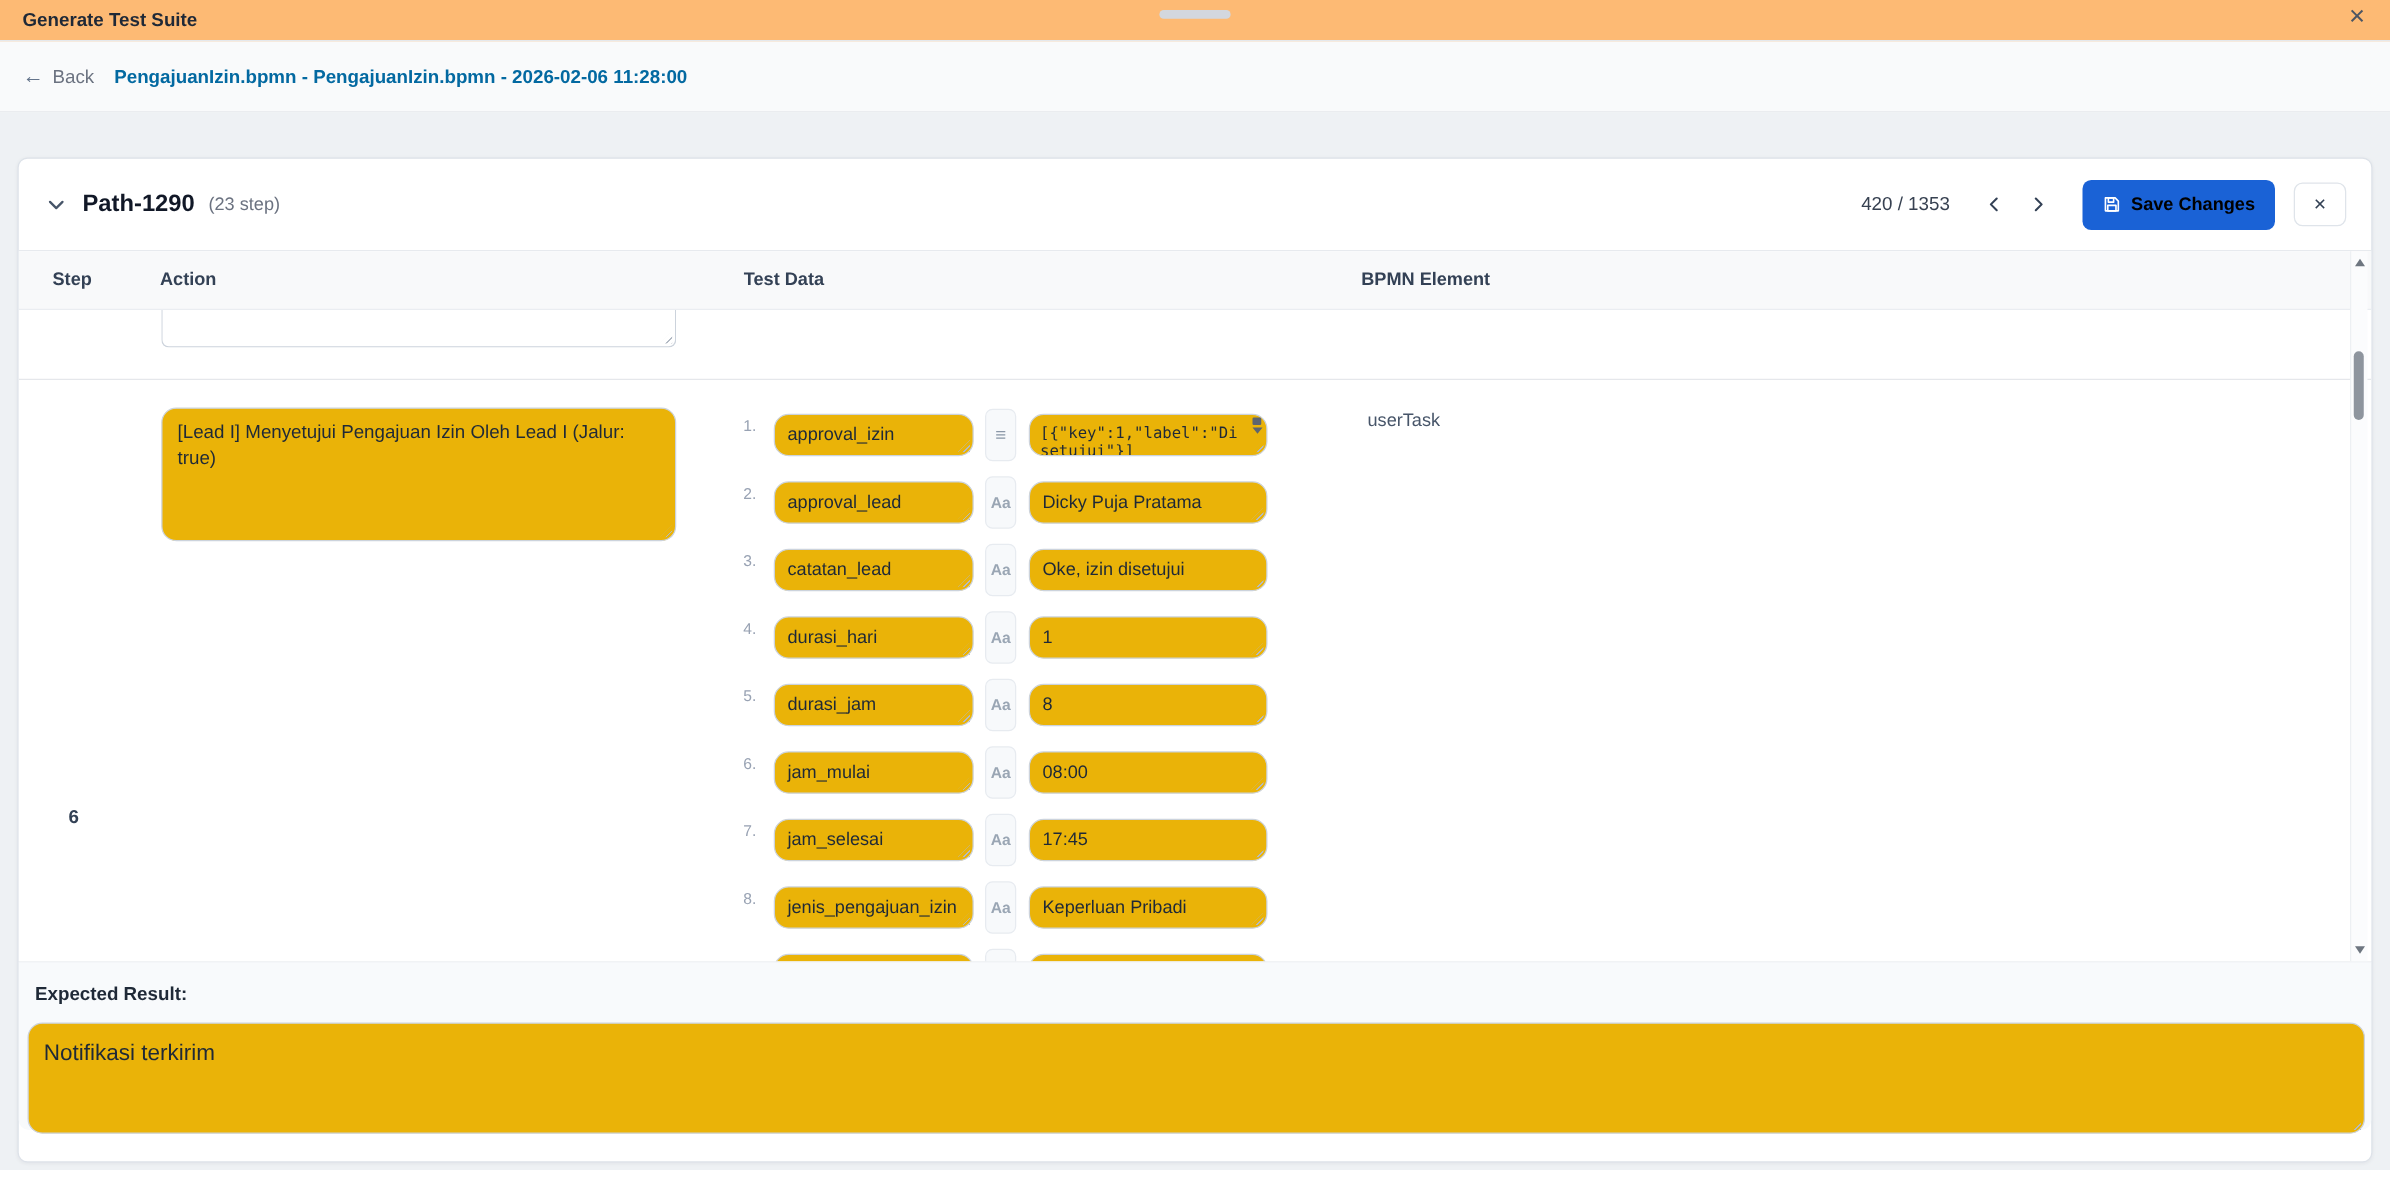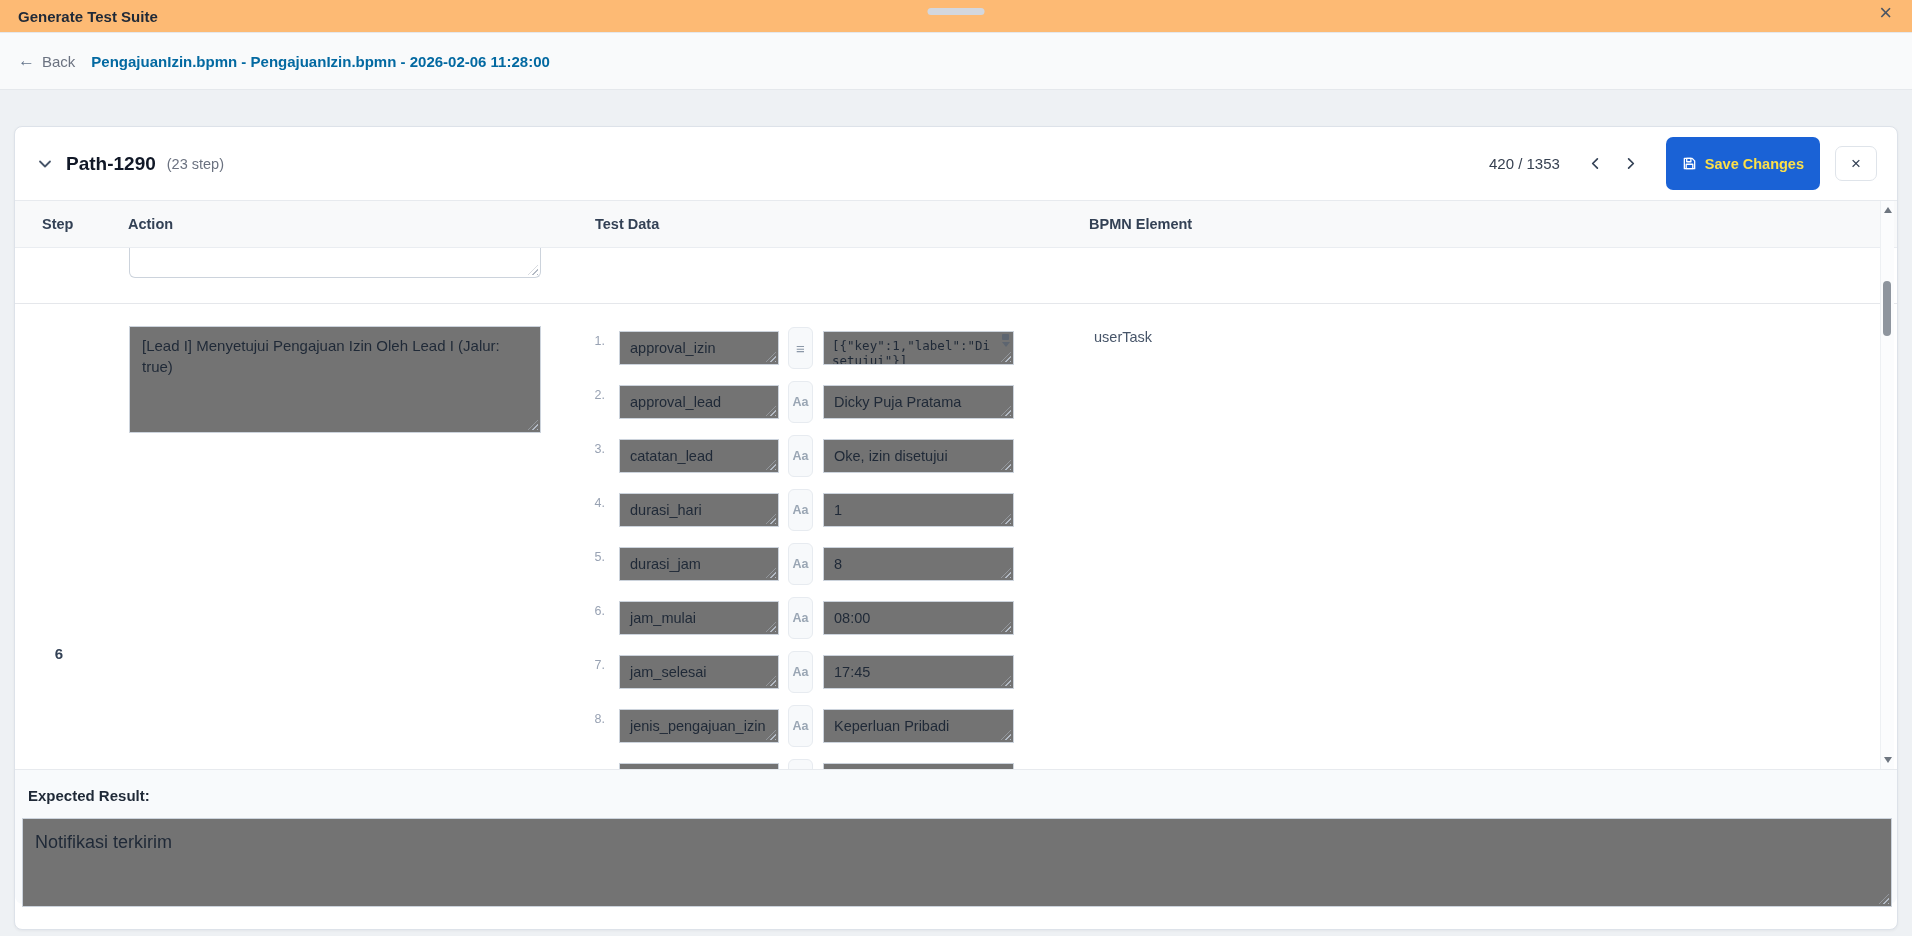--- a/index.html
+++ b/index.html
@@ -32,43 +32,43 @@
   .card-header { position:relative; height:74px; border-bottom:1px solid #e7eaee;
     display:flex; align-items:center; padding:0 20px; border-radius:8px 8px 0 0; }
   .collapse-btn { background:none; border:none; cursor:pointer; display:flex; align-items:center;
     padding:2px; margin-right:11px; }
   .path-title { font-size:19px; font-weight:700; color:#111827; }
   .step-count { font-size:14.5px; color:#6b7280; margin-left:11px; }
   .header-right { margin-left:auto; display:flex; align-items:center; }
   .page-label { font-size:15px; color:#374151; margin-right:22px; }
   .nav-btn { background:none; border:none; cursor:pointer; padding:4px 6px; display:flex; align-items:center; }
   .nav-btn + .nav-btn { margin-left:8px; }
-  .save-btn { margin-left:22px; height:53px; padding:0 16px; border:none; border-radius:7px;
-    background:var(--primary); color:#fde047; font-size:14.5px; font-weight:600;
+  .save-btn { margin-left:22px; height:40px; padding:0 16px; border:none; border-radius:7px;
+    background:var(--primary); color:#000000; font-size:14.5px; font-weight:600;
     font-family:inherit; display:flex; align-items:center; gap:8px; cursor:pointer; }
   .card-close { margin-left:15px; width:42px; height:35px; background:#ffffff;
     border:1px solid #dfe4ea; border-radius:7px; font-size:17px; line-height:1;
     color:#334155; cursor:pointer; font-family:inherit; }
 
   
   .thead { position:relative; height:47px; background:#f8f9fa; border-bottom:1px solid #eaedf1; }
   .thead span { position:absolute; top:15px; font-size:14.5px; font-weight:700; color:#334155; }
   .th-step { left:27px; } .th-action { left:113px; } .th-testdata { left:580px; } .th-bpmn { left:1074px; }
 
   
   .scroll-region { position:relative; height:521px; background:#ffffff; overflow:hidden; }
   .row-divider { position:absolute; left:0; top:55px; width:100%; height:1px; background:#e5e7eb; }
 
   .stub-textarea { position:absolute; left:114px; top:-2px; width:412px; height:32px;
     background:#ffffff; border:1px solid #ccd3dc; border-top:none; border-radius:0 0 6px 6px; }
 
   .step-num { position:absolute; left:24px; top:397px; width:40px; text-align:center;
     font-size:15px; font-weight:600; color:#334155; }
 
-  .textarea-box { background:#737373; border:1px solid #ccd3dc; border-radius:0; position:relative; }
+  .textarea-box { background:#eab308; border:1px solid #ccd3dc; border-radius:12px; position:relative; }
   .action-textarea { position:absolute; left:114px; top:78px; width:412px; height:107px; }
   .action-textarea .box-text { display:block; padding:8px 12px; font-size:15px; line-height:21px; color:#1f2937; }
   .bpmn-el { position:absolute; left:1079px; top:81px; font-size:14.5px; color:#475569; }
 
   .td-rows { position:absolute; left:0; top:83px; right:0; }
   .td-row { position:relative; height:34px; margin-bottom:20px; }
   .td-no { position:absolute; left:566px; top:3px; width:24px; text-align:right;
     font-size:12.5px; color:#98a2b3; }
   .key-box { position:absolute; left:604px; top:0; width:160px; height:34px; }
   .val-box { position:absolute; left:808px; top:0; width:191px; height:34px; overflow:hidden; }

